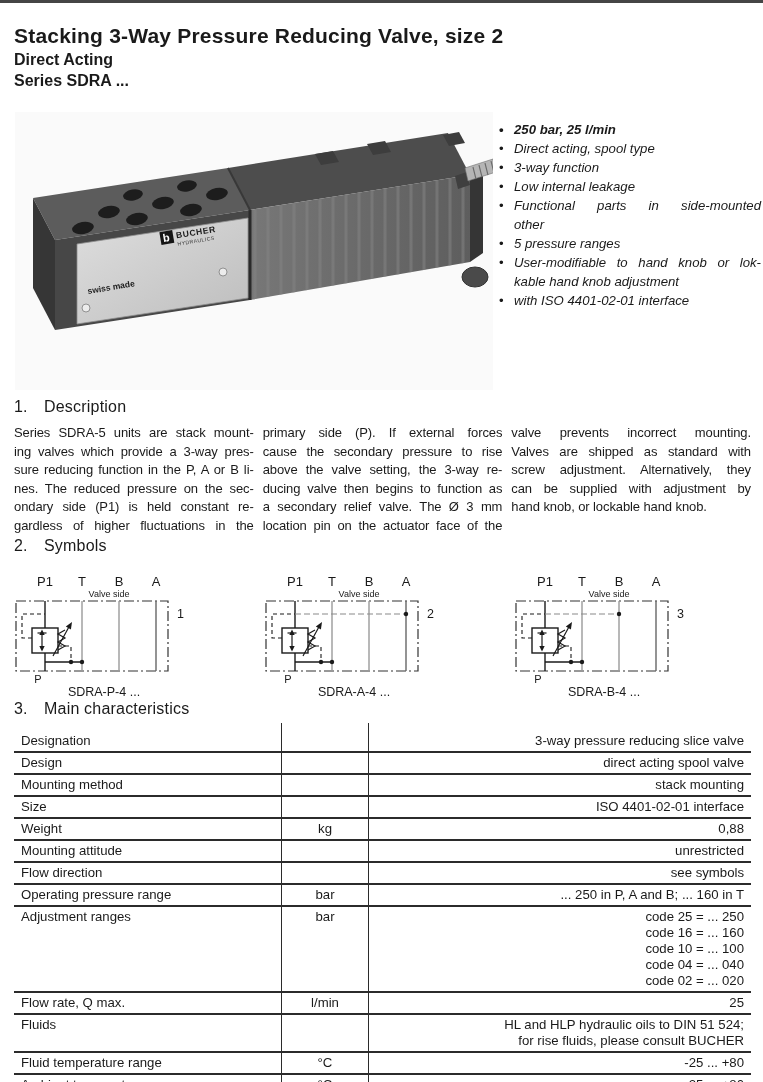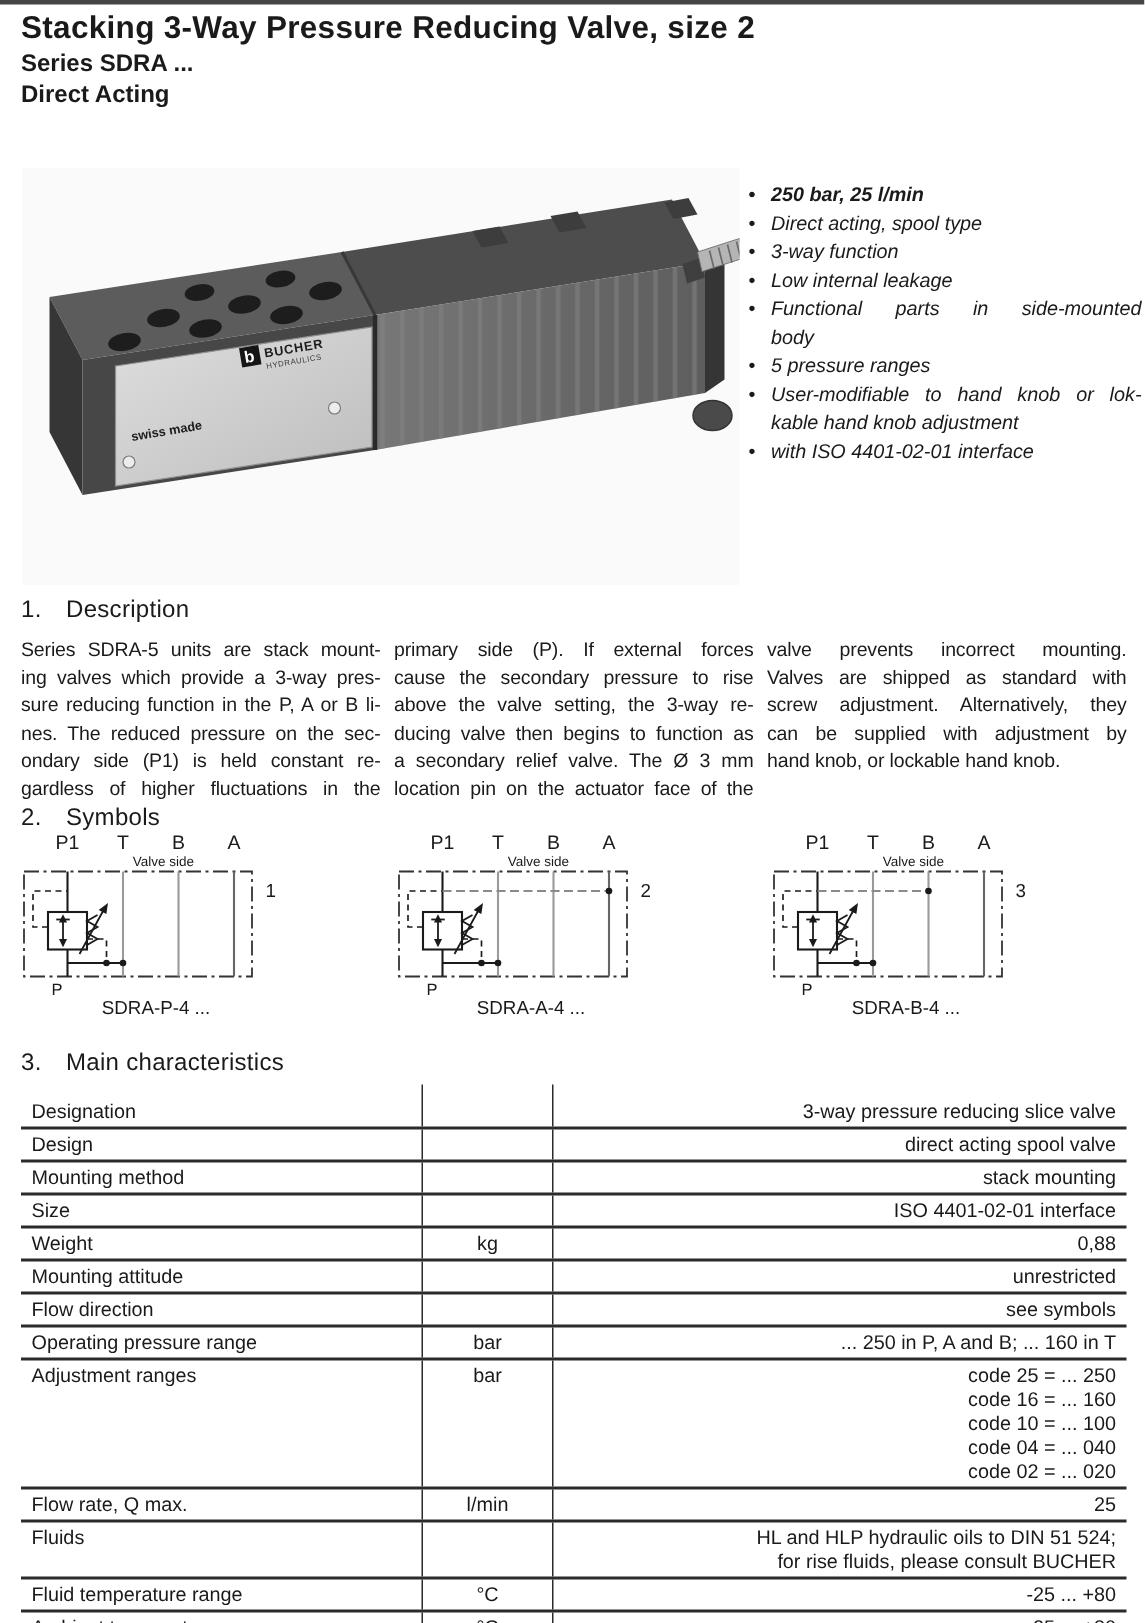--- a/index.html
+++ b/index.html
@@ -3,60 +3,60 @@
 <meta charset="utf-8">
 <style>
   html,body{margin:0;padding:0;background:#fff;}
   body{
     width:763px;height:1082px;position:relative;overflow:hidden;
     font-family:"Liberation Sans","DejaVu Sans",sans-serif;
     color:#1a1a1a;-webkit-font-smoothing:antialiased;
   }
   .scan-top{position:absolute;top:0;left:0;width:763px;height:3px;background:#454545;}
   
-  .header{position:absolute;left:14px;top:7px;}
+  .header{position:absolute;left:14px;top:24px;}
   .title{font-size:21px;font-weight:bold;letter-spacing:.2px;line-height:24px;}
   .subtitle{font-size:16px;font-weight:bold;line-height:19px;margin-top:2px;}
   
   .photo{position:absolute;left:15px;top:112px;width:478px;height:278px;background:#fafafa;}
   
   .features{position:absolute;left:499px;top:120px;width:262px;font-size:13.2px;line-height:19px;}
   .feat{display:flex;}
   .feat .bullet{width:15px;flex:none;}
   .feat .ftext{flex:1;font-style:italic;}
   .feat.bold{font-weight:bold;}
   .jline{text-align:justify;text-align-last:justify;}
   
   .sec-head{position:absolute;left:14px;font-size:16px;font-weight:normal;letter-spacing:.2px;}
   .sec-num{display:inline-block;width:30px;}
   
   .desc-cols{position:absolute;left:14px;top:424px;width:737px;display:flex;gap:9px;}
   .desc-col{width:240px;font-size:13px;line-height:18.5px;letter-spacing:-0.1px;}
   
-  .symbols-row{position:absolute;top:552px;left:0;width:763px;height:130px;}
+  .symbols-row{position:absolute;top:572px;left:0;width:763px;height:130px;}
   .symbox{position:absolute;top:0;width:180px;height:128px;}
   
   .chars{position:absolute;left:14px;top:723px;width:737px;font-size:13.2px;}
   .trow{display:flex;border-bottom:2px solid #2b2b2b;align-items:stretch;}
   .c-label{width:260px;padding:2px 0 2px 7px;line-height:15px;}
   .c-unit{width:86px;border-left:1.2px solid #2b2b2b;border-right:1.2px solid #2b2b2b;
           text-align:center;padding:2px 0;line-height:15px;}
   .c-value{flex:1;text-align:right;padding:2px 7px 2px 0;line-height:15px;}
   .vline{line-height:16px;}
   .trow.first .c-label,.trow.first .c-unit,.trow.first .c-value{padding-top:10px;}
 </style>
 </head>
 <body>
 
 <div class="scan-top"></div>
 
 <div class="header">
   <div class="title">Stacking 3-Way Pressure Reducing Valve, size 2</div>
+  <div class="subtitle">Direct Acting</div>
   <div class="subtitle">Series SDRA ...</div>
-  <div class="subtitle">Direct Acting</div>
 </div>
 
 <div class="photo">
   <svg width="478" height="278" viewBox="0 0 478 278">
     <defs>
       <linearGradient id="plateGrad" x1="0" y1="0" x2="1" y2="1">
         <stop offset="0" stop-color="#dedede"></stop>
           <stop offset="1" stop-color="#bdbdbd"></stop>
       </linearGradient>
       <linearGradient id="bodyGrad" x1="0" y1="0" x2="1" y2="0">
@@ -140,21 +140,21 @@
     <div class="feat">
       <div class="bullet">•</div>
       <div class="ftext">
         <div>Low internal leakage</div>
       </div>
     </div>
     <div class="feat">
       <div class="bullet">•</div>
       <div class="ftext">
         <div class="jline">Functional parts in side-mounted</div>
-        <div>body</div>
+        <div>other</div>
       </div>
     </div>
     <div class="feat">
       <div class="bullet">•</div>
       <div class="ftext">
         <div>5 pressure ranges</div>
       </div>
     </div>
     <div class="feat">
       <div class="bullet">•</div>

